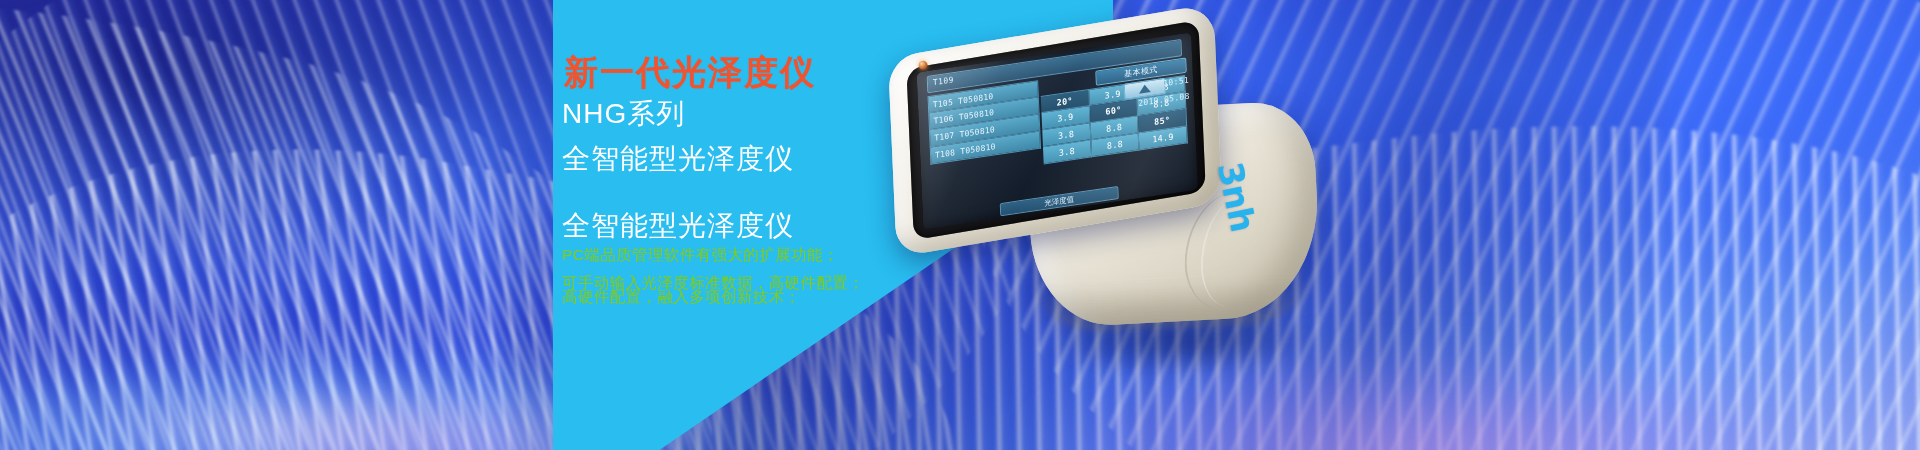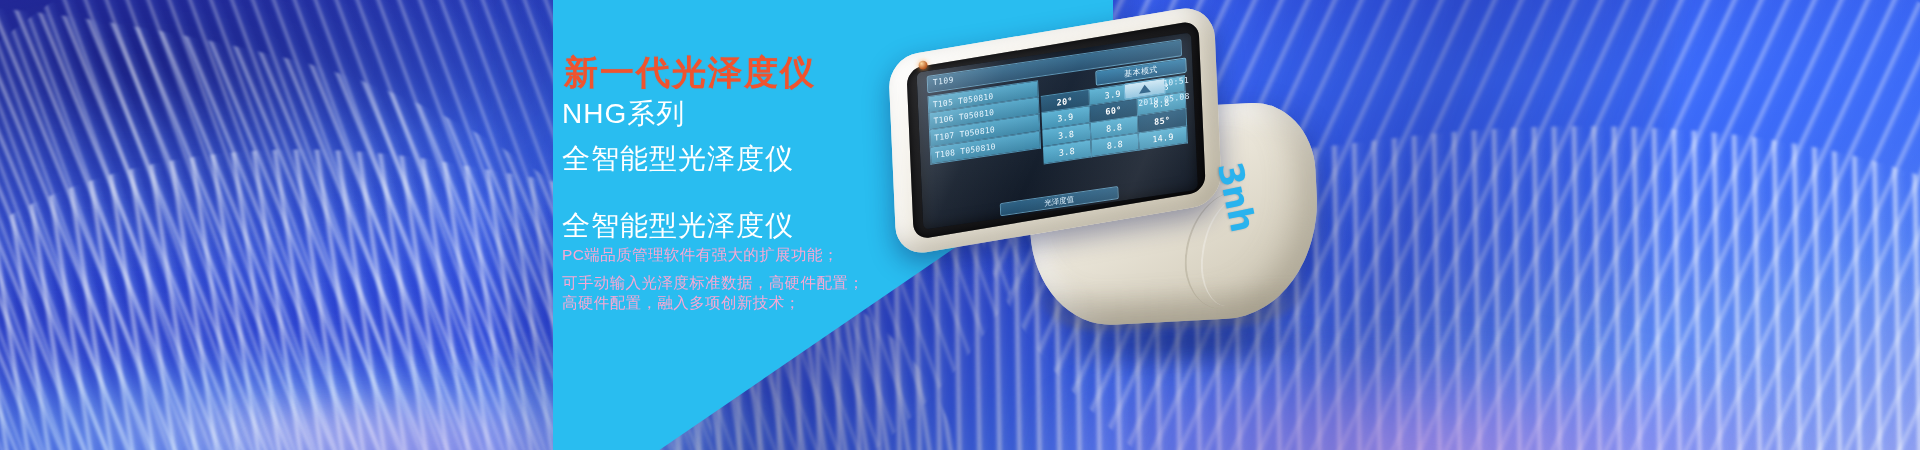--- a/index.html
+++ b/index.html
@@ -86,23 +86,23 @@
   .txt { position:absolute; left:560px; top:0; width:560px; height:450px; }
 
   .title { position:absolute; left:4px; top:50px; font-size:34px; font-weight:bold;
            letter-spacing:2px; color:#f0532e; white-space:nowrap;
            text-shadow:0 0 1px rgba(240,83,46,.6); }
 
   .sub { position:absolute; left:2px; color:#ffffff; font-size:28px;
          letter-spacing:1px; white-space:nowrap; }
   .s1 { top:95px; }  .s2 { top:140px;text-align:right; }  .s3 { top:170px; }  .s4 { top:207px; }
 
-  .desc { position:absolute; left:2px; color:#f9a8d4; font-size:15.5px;
+  .desc { position:absolute; left:2px; color:#84cc16; font-size:15.5px;
           letter-spacing:.4px; white-space:nowrap; }
-  .d1 { top:245px; }  .d2 { top:273px; }  .d3 { top:293px; }
+  .d1 { top:245px; }  .d2 { top:273px; }  .d3 { top:287px; }
 
   
   .device { position:absolute; left:880px; top:24px; width:420px; height:360px; }
 
   .body-shape { position:absolute; left:0; top:0; width:420px; height:360px;
      transform:rotate(-6deg); }
 
   
   .grip { position:absolute; left:148px; top:92px; width:288px; height:214px;
      background:linear-gradient(150deg,#ffffff 0%,#f4f1ea 18%,#e8e3d6 46%,#d9d3c3 72%,#cec7b4 100%);

